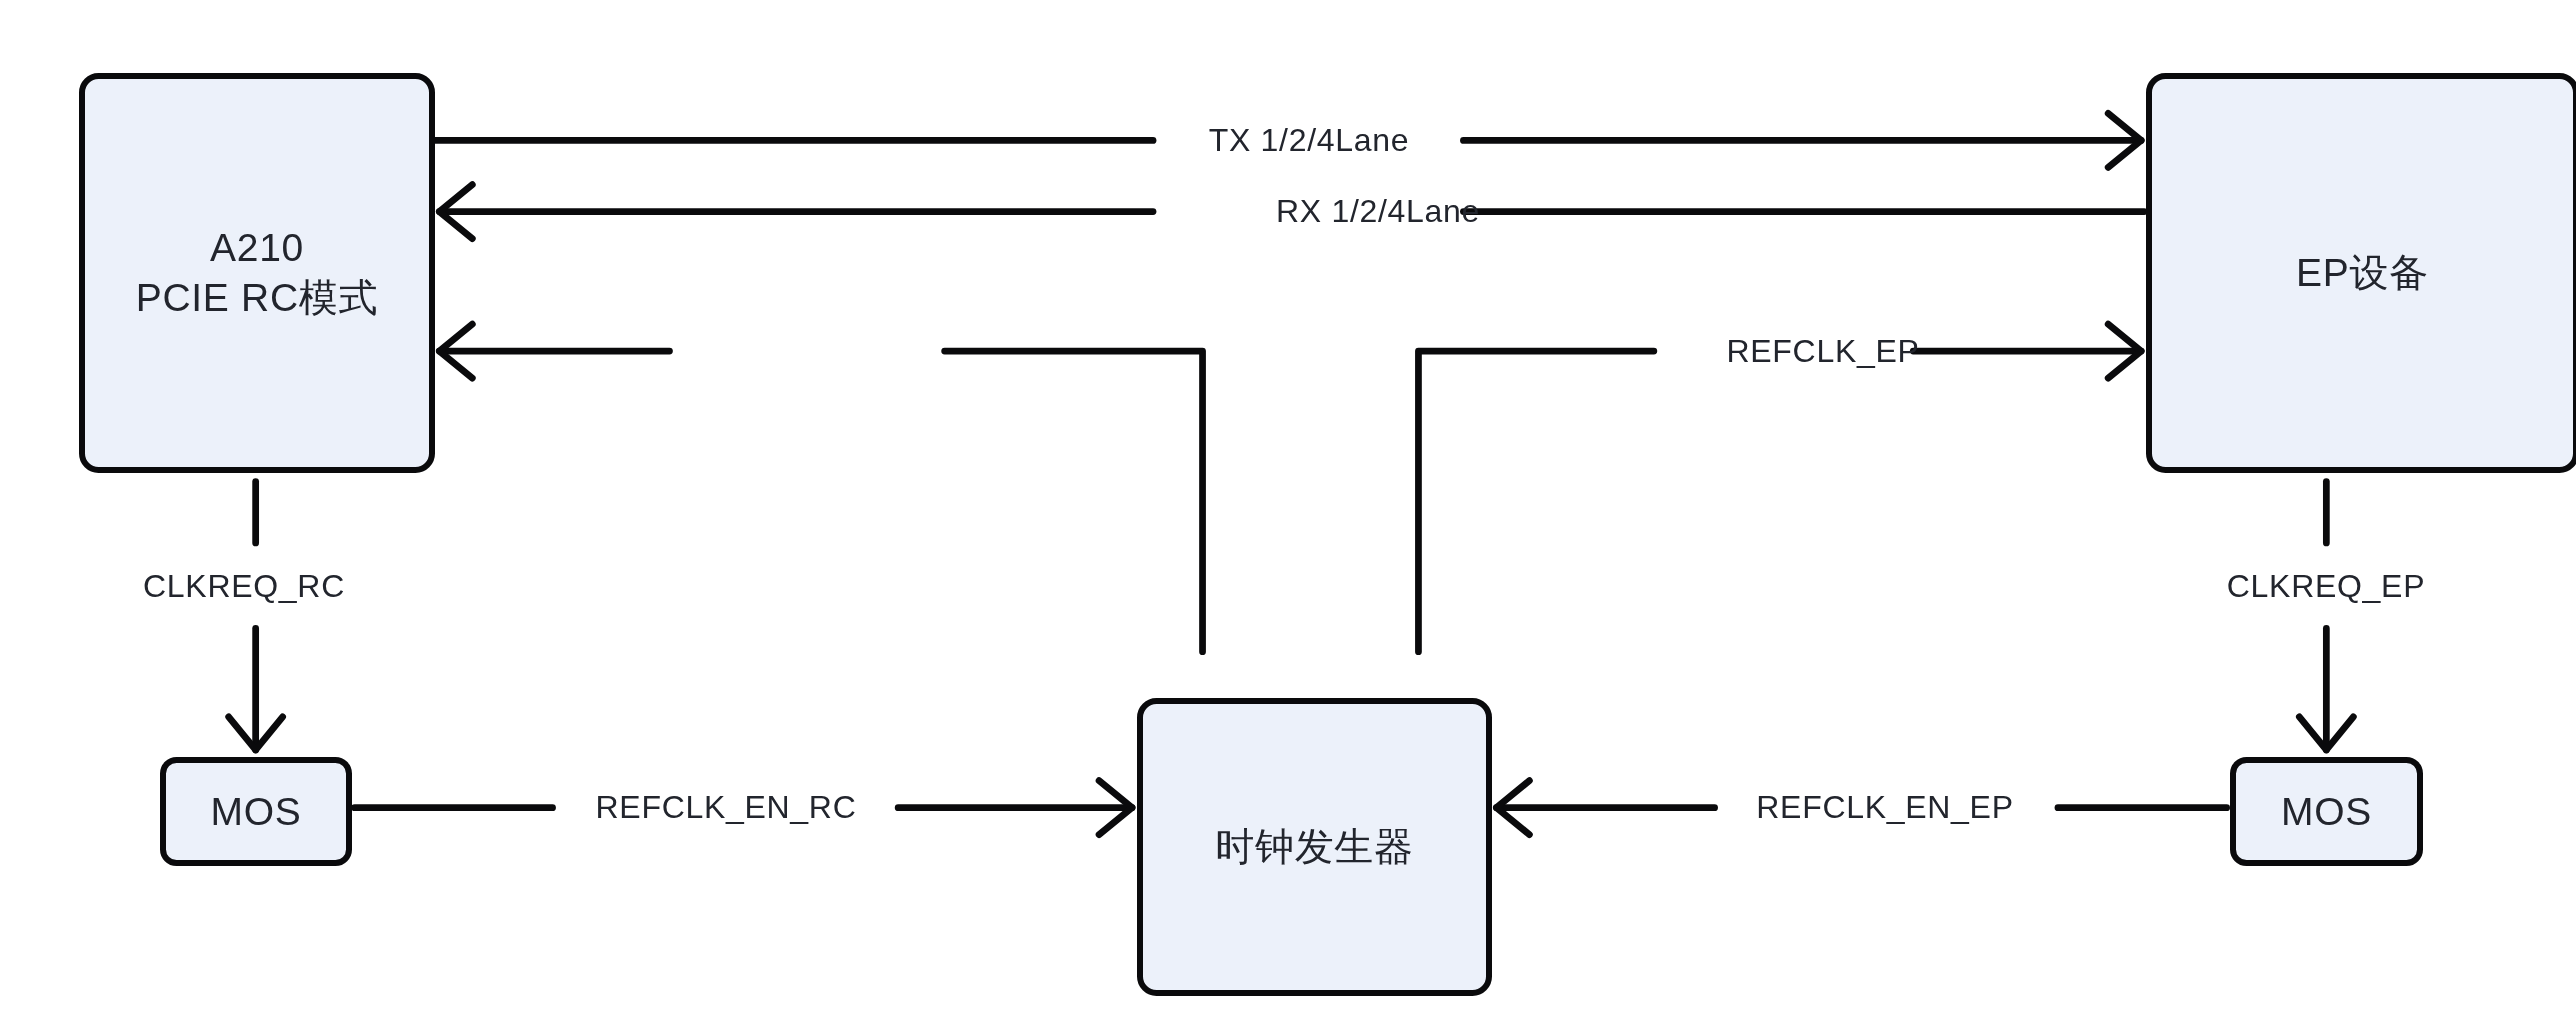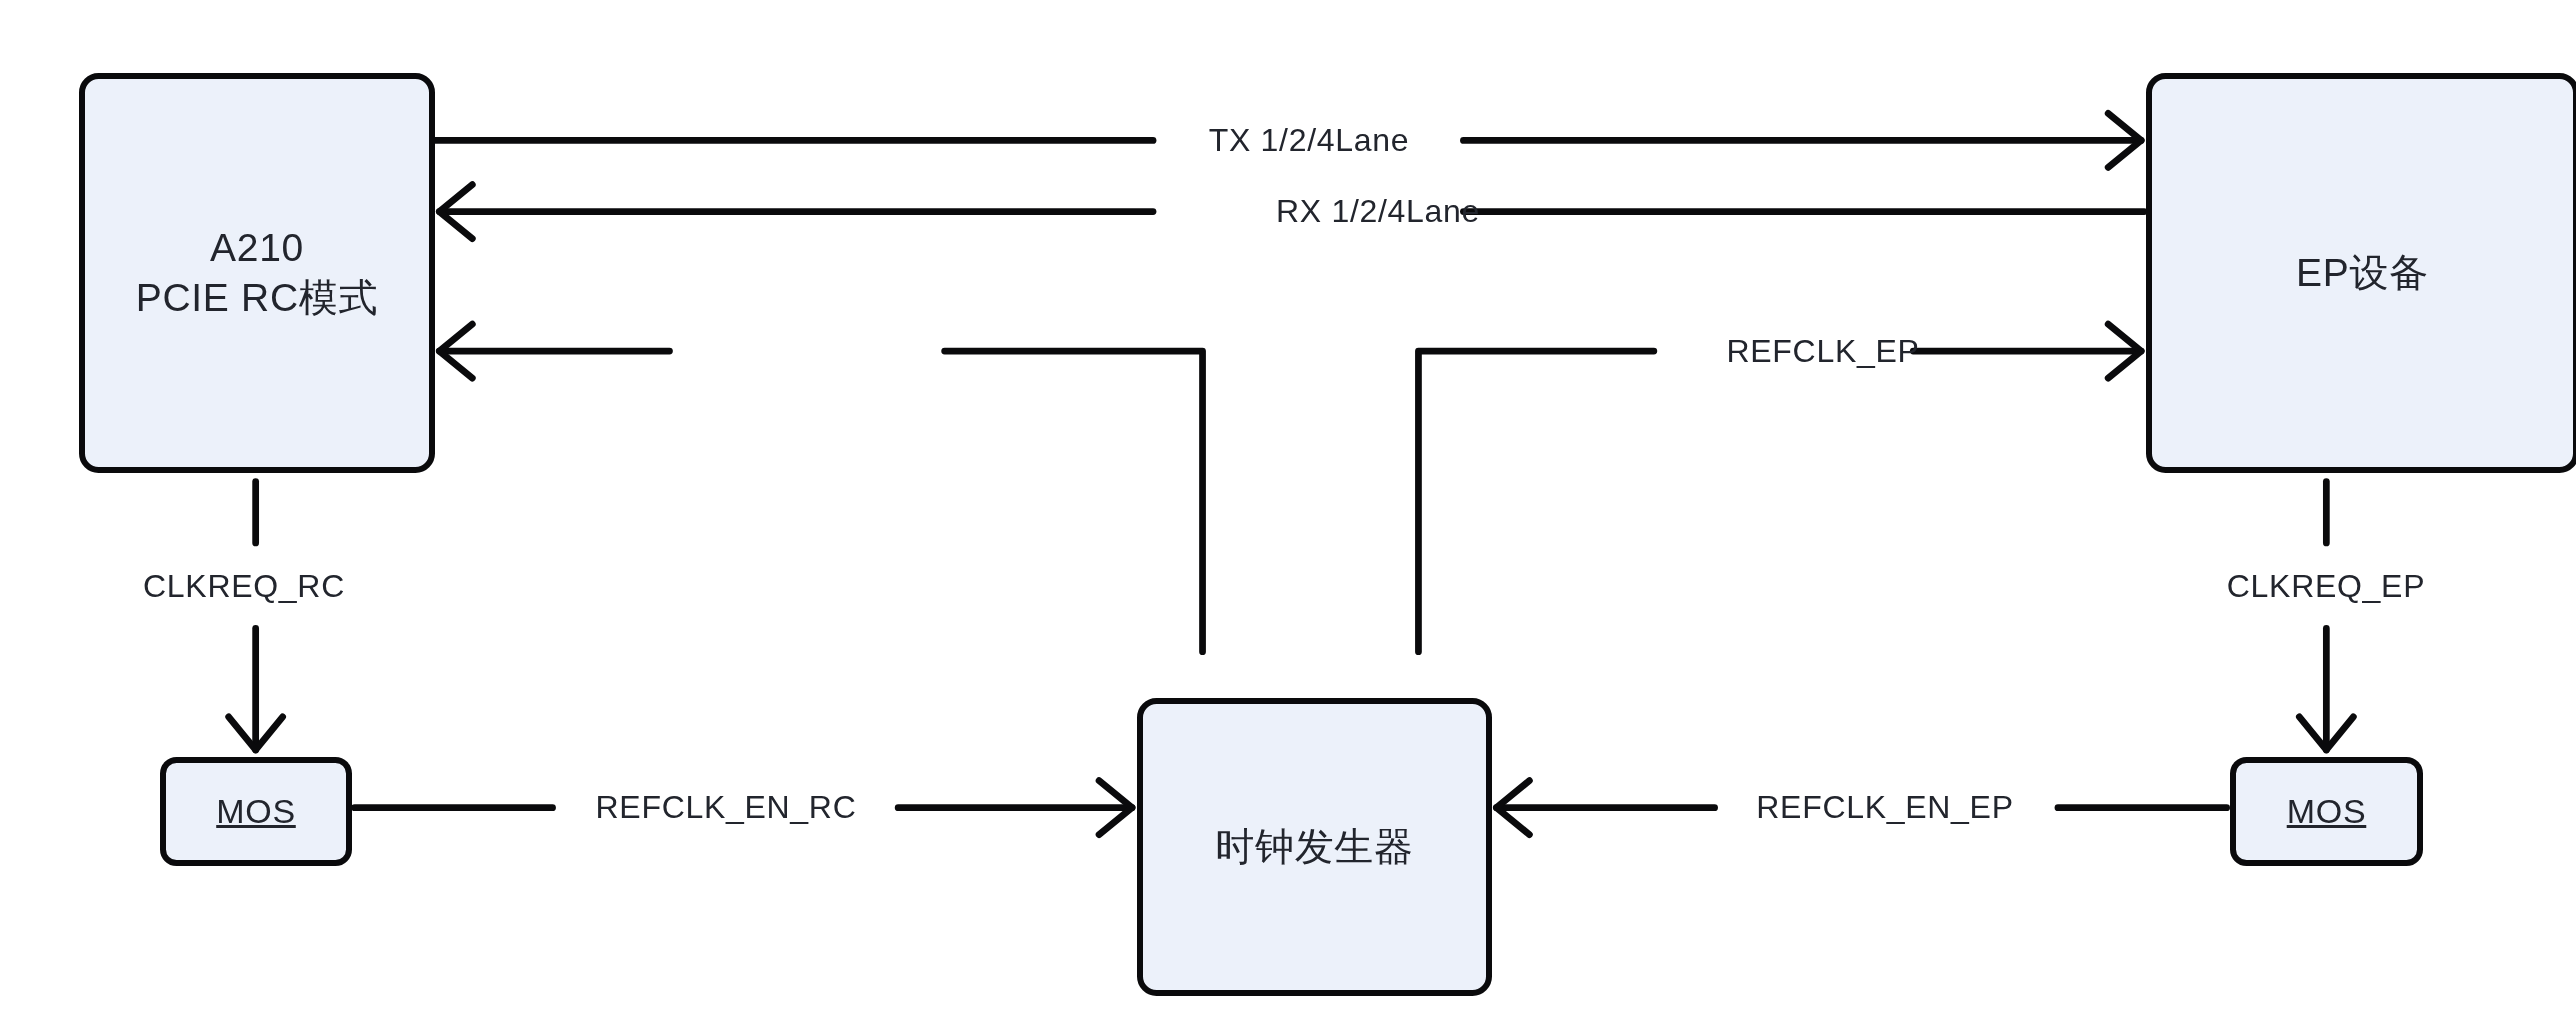--- a/index.html
+++ b/index.html
@@ -16,21 +16,21 @@
     position:absolute; box-sizing:border-box;
     background:#ecf1fa;
     border:6px solid #0a0a0c;
     border-radius:19.5px;
     display:flex; flex-direction:column;
     align-items:center; justify-content:center;
     text-align:center;
     font-size:39px; line-height:1.28;
     letter-spacing:0.7px;
   }
-  .node.small { border-width:6.7px; border-radius:16.5px; font-size:34px;text-decoration:underline; }
+  .node.small { border-width:6.7px; border-radius:16.5px; font-size:39px; }
   .edge-label {
     position:absolute; transform:translate(-50%,-50%);
     font-size:32px; white-space:nowrap; letter-spacing:0.7px;
     color:#22252d;
   }
 </style>
 </head>
 <body>
 
 <div class="canvas">

